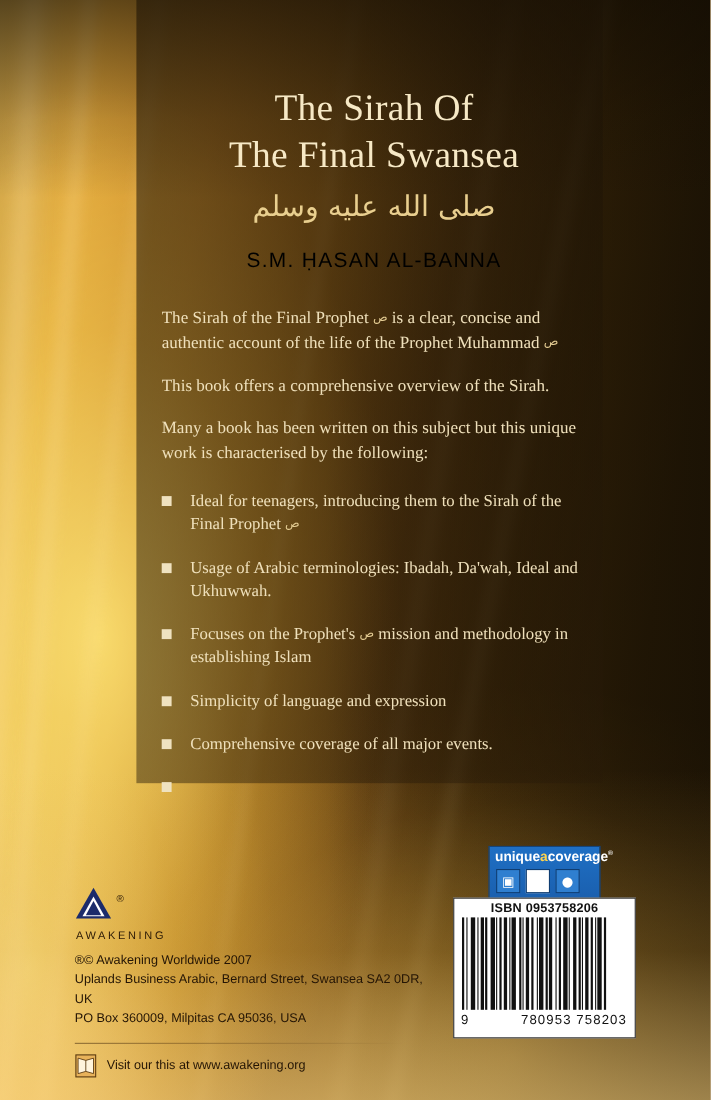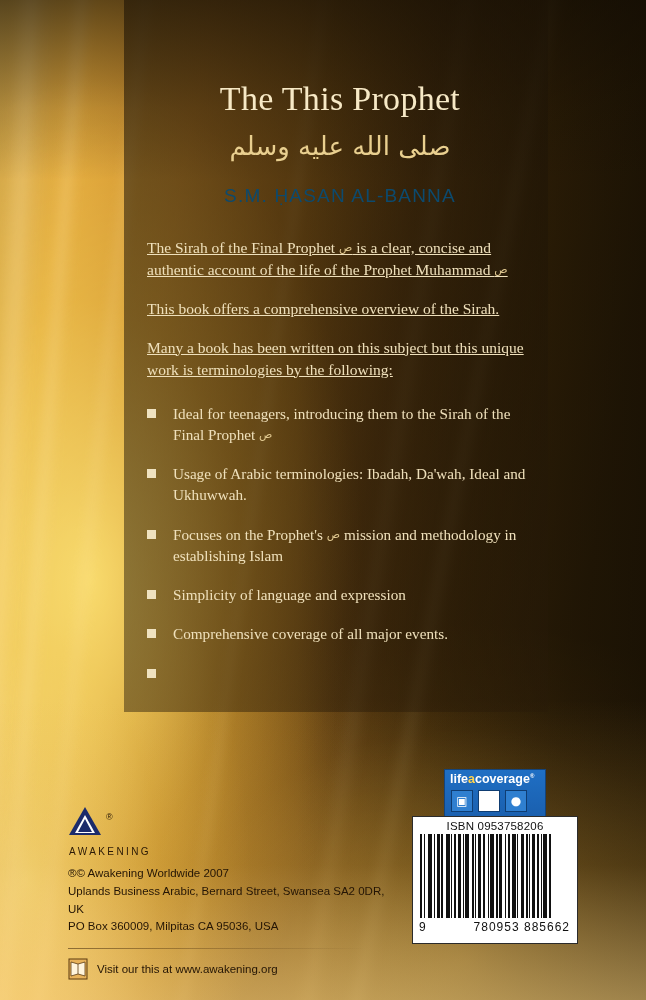--- a/index.html
+++ b/index.html
@@ -113,31 +113,30 @@
     line-height: 1;
     margin: 12px 0 2px 0;
     font-family: "DejaVu Sans", sans-serif;
   }
 
   .author {
     text-align: center;
     font-family: "Liberation Sans", sans-serif;
     font-size: 19px;
     letter-spacing: 1.2px;
-    color: #0c4a6e;
+    color: #000000;
     margin: 26px 0 30px 0;
   }
 
   .para {
     font-size: 15.5px;
     line-height: 1.42;
     color: #efe0bb;
     margin: 0 0 17px 0;
     padding-left: 7px;
-    text-decoration: underline;
   }
   .para .sym {
     font-family: "DejaVu Sans", sans-serif;
     font-size: 11px;
     color: #e3cb92;
     vertical-align: 2px;
   }
 
   ul.bullets {
     list-style: none;
@@ -275,20 +274,21 @@
     padding: 2px 3px 1px 3px;
     box-sizing: border-box;
     font-family: "Liberation Sans", sans-serif;
   }
   .isbn-text {
     text-align: center;
     font-size: 11.5px;
     color: #111;
     letter-spacing: 0.2px;
     padding: 1px 0 2px 0;
+    font-weight: bold;
   }
   .bars {
     height: 84px;
     display: flex;
     align-items: stretch;
     gap: 0;
     padding: 0 4px;
   }
   .bars span { display: block; background: #111; }
   .barcode-digits {
@@ -315,37 +315,38 @@
   <div class="bg-streak s6"></div>
   <div class="bg-dark-right"></div>
   <div class="bg-dark-top"></div>
   <div class="bg-bottom-light"></div>
 
   <div class="panel"></div>
 
   <div class="content">
 
     <h1 class="title">
-      <span class="line2">The This Prophet</span>
+      <span>The Sirah Of</span>
+      <span class="line2">The Final Swansea</span>
     </h1>
 
     <div class="calligraphy">صلى الله عليه وسلم</div>
 
     <div class="author">S.M. ḤASAN AL-BANNA</div>
 
     <p class="para">
       <span>The Sirah of the Final Prophet </span><span class="sym">ص</span><span> is a clear, concise and authentic account of the life of the Prophet Muhammad </span><span class="sym">ص</span>
     </p>
 
     <p class="para">
       <span>This book offers a comprehensive overview of the Sirah.</span>
     </p>
 
     <p class="para">
-      <span>Many a book has been written on this subject but this unique work is terminologies by the following:</span>
+      <span>Many a book has been written on this subject but this unique work is characterised by the following:</span>
     </p>
 
     <ul class="bullets">
       <li>
         <span class="sq"></span>
         <span>Ideal for teenagers, introducing them to the Sirah of the Final Prophet </span><span class="sym">ص</span><span></span>
       </li>
       <li>
         <span class="sq"></span>
         <span>Usage of Arabic terminologies: Ibadah, Da'wah, Ideal and Ukhuwwah.</span><span class="sym"></span><span></span>
@@ -397,21 +398,21 @@
           <path d="M3 4 L10 6 L17 4 L17 18 L10 16 L3 18 Z" fill="#fff4dc" stroke="#5a3a10" stroke-width="0.8"></path>
           <line x1="10" y1="6" x2="10" y2="16" stroke="#5a3a10" stroke-width="0.8"></line>
         </svg>
       </span>
       <span class="store-text">Visit our this at www.awakening.org</span>
     </div>
   </div>
 
   <div class="think-badge">
     <div class="think-top">
-      <span>life</span><span class="ac">a</span><span>coverage</span><span class="reg">®</span>
+      <span>unique</span><span class="ac">a</span><span>coverage</span><span class="reg">®</span>
     </div>
     <div class="think-icons">
       <span class="ti blue">▣</span>
       <span class="ti"></span>
       <span class="ti blue">●</span>
     </div>
   </div>
 
   <div class="barcode-box">
     <div class="isbn-text">ISBN 0953758206</div>
@@ -475,17 +476,17 @@
       <span style="width:2px"></span>
         <span style="width:2px;background:transparent"></span>
       <span style="width:1px"></span>
         <span style="width:1px;background:transparent"></span>
       <span style="width:4px"></span>
         <span style="width:2px;background:transparent"></span>
       <span style="width:2px"></span>
     </div>
     <div class="barcode-digits">
       <span>9</span>
-      <span>780953 885662</span>
+      <span>780953 758203</span>
     </div>
   </div>
 
 </div>
 
 </body></html>

